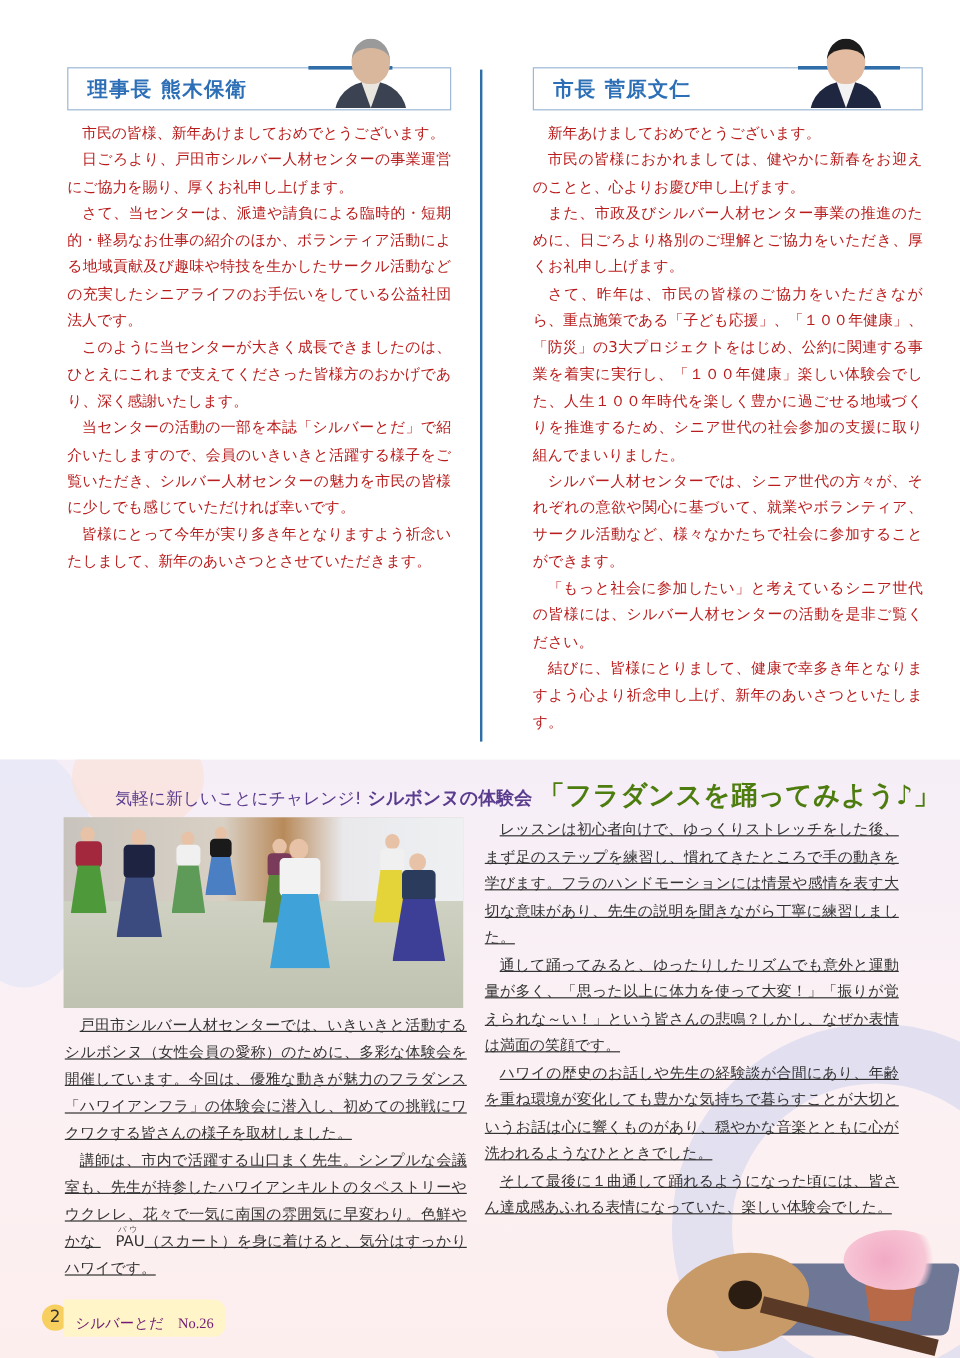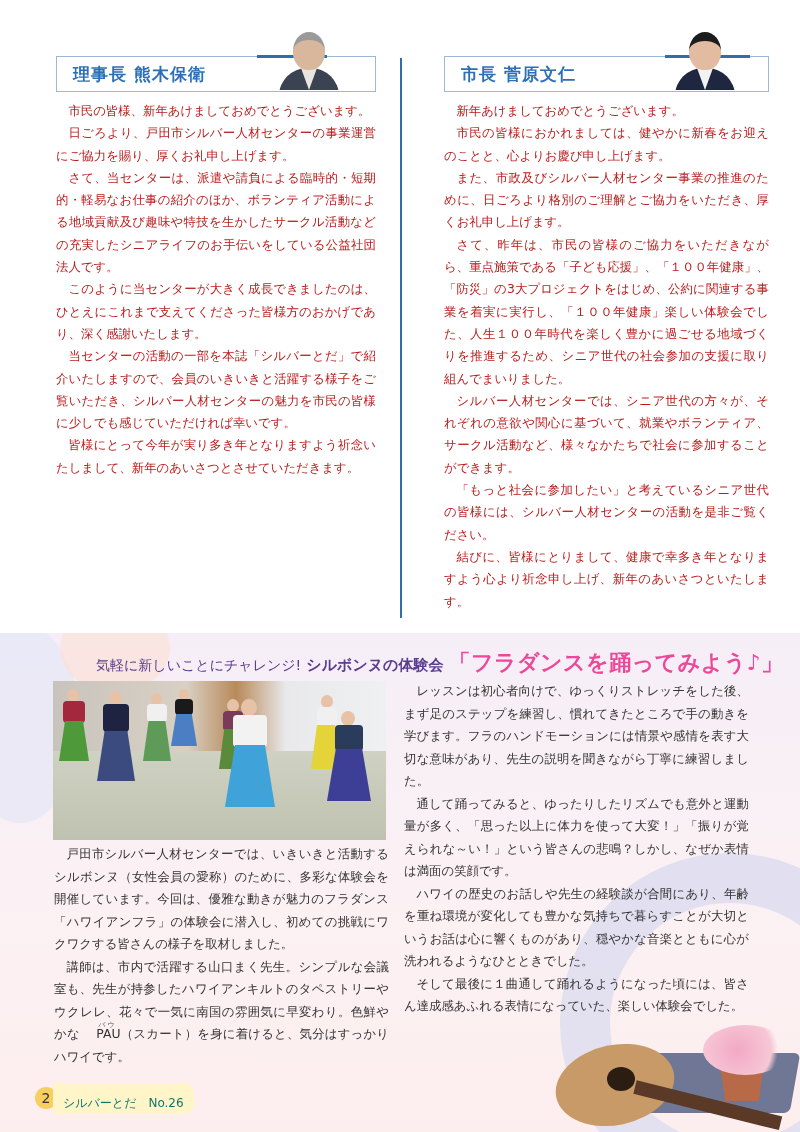--- a/index.html
+++ b/index.html
@@ -46,34 +46,34 @@
     background: linear-gradient(180deg, #f6eef7 0%, #fbf1f4 50%, #fdeeee 100%);
     overflow: hidden;
   }
   .blob1 { position: absolute; left: -40px; top: -10px; width: 120px; height: 200px; border-radius: 50%; background: #e9e8f6; opacity: .9; }
   .blob2 { position: absolute; left: 60px; top: -30px; width: 110px; height: 90px; border-radius: 50%; background: #fbe1d8; opacity: .7; }
   .ring { position: absolute; left: 560px; top: 220px; width: 340px; height: 340px; border-radius: 50%; border: 50px solid #dcdcef; opacity: .8; }
 
   .feature-title { position: absolute; left: 56px; top: 648px; white-space: nowrap; }
   .feature-title .lead { font-size: 14px; color: #5a3d8e; margin-left: 40px; }
   .feature-title .sub { font-size: 15px; font-weight: bold; color: #5a3d8e; }
-  .feature-title .main { font-size: 22px; font-weight: bold; color: #ec4899; letter-spacing: 0.5px; }
+  .feature-title .main { font-size: 22px; font-weight: bold; color: #4d7c0f; letter-spacing: 0.5px; }
 
   .photo {
     position: absolute; left: 53px; top: 681px; width: 333px; height: 159px; overflow: hidden;
     background: linear-gradient(180deg, #d6d3cc 0%, #cbc9bf 35%, #c9cbb8 100%);
   }
   .photo .wall { position: absolute; left: 0; top: 0; width: 333px; height: 70px; background: linear-gradient(90deg,#c8c4bd,#d9d0c4 40%,#b88a5a 55%,#e9e9ec 70%,#eef0f2); }
   .photo .floor { position: absolute; left: 0; top: 70px; width: 333px; height: 89px; background: linear-gradient(180deg,#cfd2c2,#bfc2b0); }
   .dancer { position: absolute; }
   .dancer .hd { position: absolute; border-radius: 50%; background: #e7c2a6; }
   .dancer .tp { position: absolute; border-radius: 4px; }
   .dancer .sk { position: absolute; clip-path: polygon(20% 0, 80% 0, 100% 100%, 0 100%); }
 
-  .feature-col { position: absolute; font-size: 12.4px; line-height: 22.5px; color: #333; text-align: justify; }
+  .feature-col { position: absolute; font-size: 12.4px; line-height: 22.5px; color: #333; text-align: justify; text-decoration: underline; }
   .feature-col p { text-indent: 1em; }
   .feature-left { left: 54px; top: 843px; width: 335px; }
   .feature-right { left: 404px; top: 680px; width: 345px; }
   .ruby { position: relative; display: inline-block; }
   .ruby .rt { position: absolute; left: 2px; top: -9px; font-size: 7px; color: #555; letter-spacing: 2px; white-space: nowrap; }
 
   .ukulele { position: absolute; left: 535px; top: 1025px; width: 265px; height: 107px; overflow: hidden; }
   .uke-cloth { position: absolute; left: 60px; top: 28px; width: 200px; height: 60px; background: #3f4f77; opacity: .75; border-radius: 6px; transform: skewX(-10deg); }
   .uke-body { position: absolute; left: 20px; top: 20px; width: 120px; height: 80px; border-radius: 50%; background: #c89a67; transform: rotate(-12deg); }
   .uke-hole { position: absolute; left: 72px; top: 42px; width: 28px; height: 24px; border-radius: 50%; background: #2b1d12; }
@@ -81,21 +81,21 @@
   .uke-pot { position: absolute; left: 185px; top: 40px; width: 44px; height: 36px; background: #b86a48; clip-path: polygon(0 0,100% 0,88% 100%,12% 100%); }
   .uke-flowers { position: absolute; left: 168px; top: 0; width: 85px; height: 50px; border-radius: 50%; background: radial-gradient(circle at 40% 50%, #f2a9c4, #f7c7d6 60%, rgba(255,255,255,0) 72%); }
 
   .footer { position: absolute; left: 35px; top: 1087px; height: 22px; display: flex; align-items: center; }
   .footer .num {
     width: 22px; height: 22px; border-radius: 50%; background: #f7cf5f; color: #333;
     font-size: 14px; display: flex; align-items: center; justify-content: center;
   }
   .footer .label {
     margin-left: -4px; padding: 12px 10px 2px 10px; background: #fff5c8; border-radius: 0 10px 10px 0;
-    font-size: 12px; color: #0f766e; white-space: pre;
+    font-size: 12px; color: #701a75; white-space: pre; font-family: Liberation Serif, serif;
   }
 </style>
 </head>
 <body>
 
 <div class="col col-left">
   <div class="name-box">
     <div class="topline" style="left:200px;width:70px;"></div>
     <span class="name">理事長 熊木保衛</span>
     <div class="portrait" style="left:220px;">

